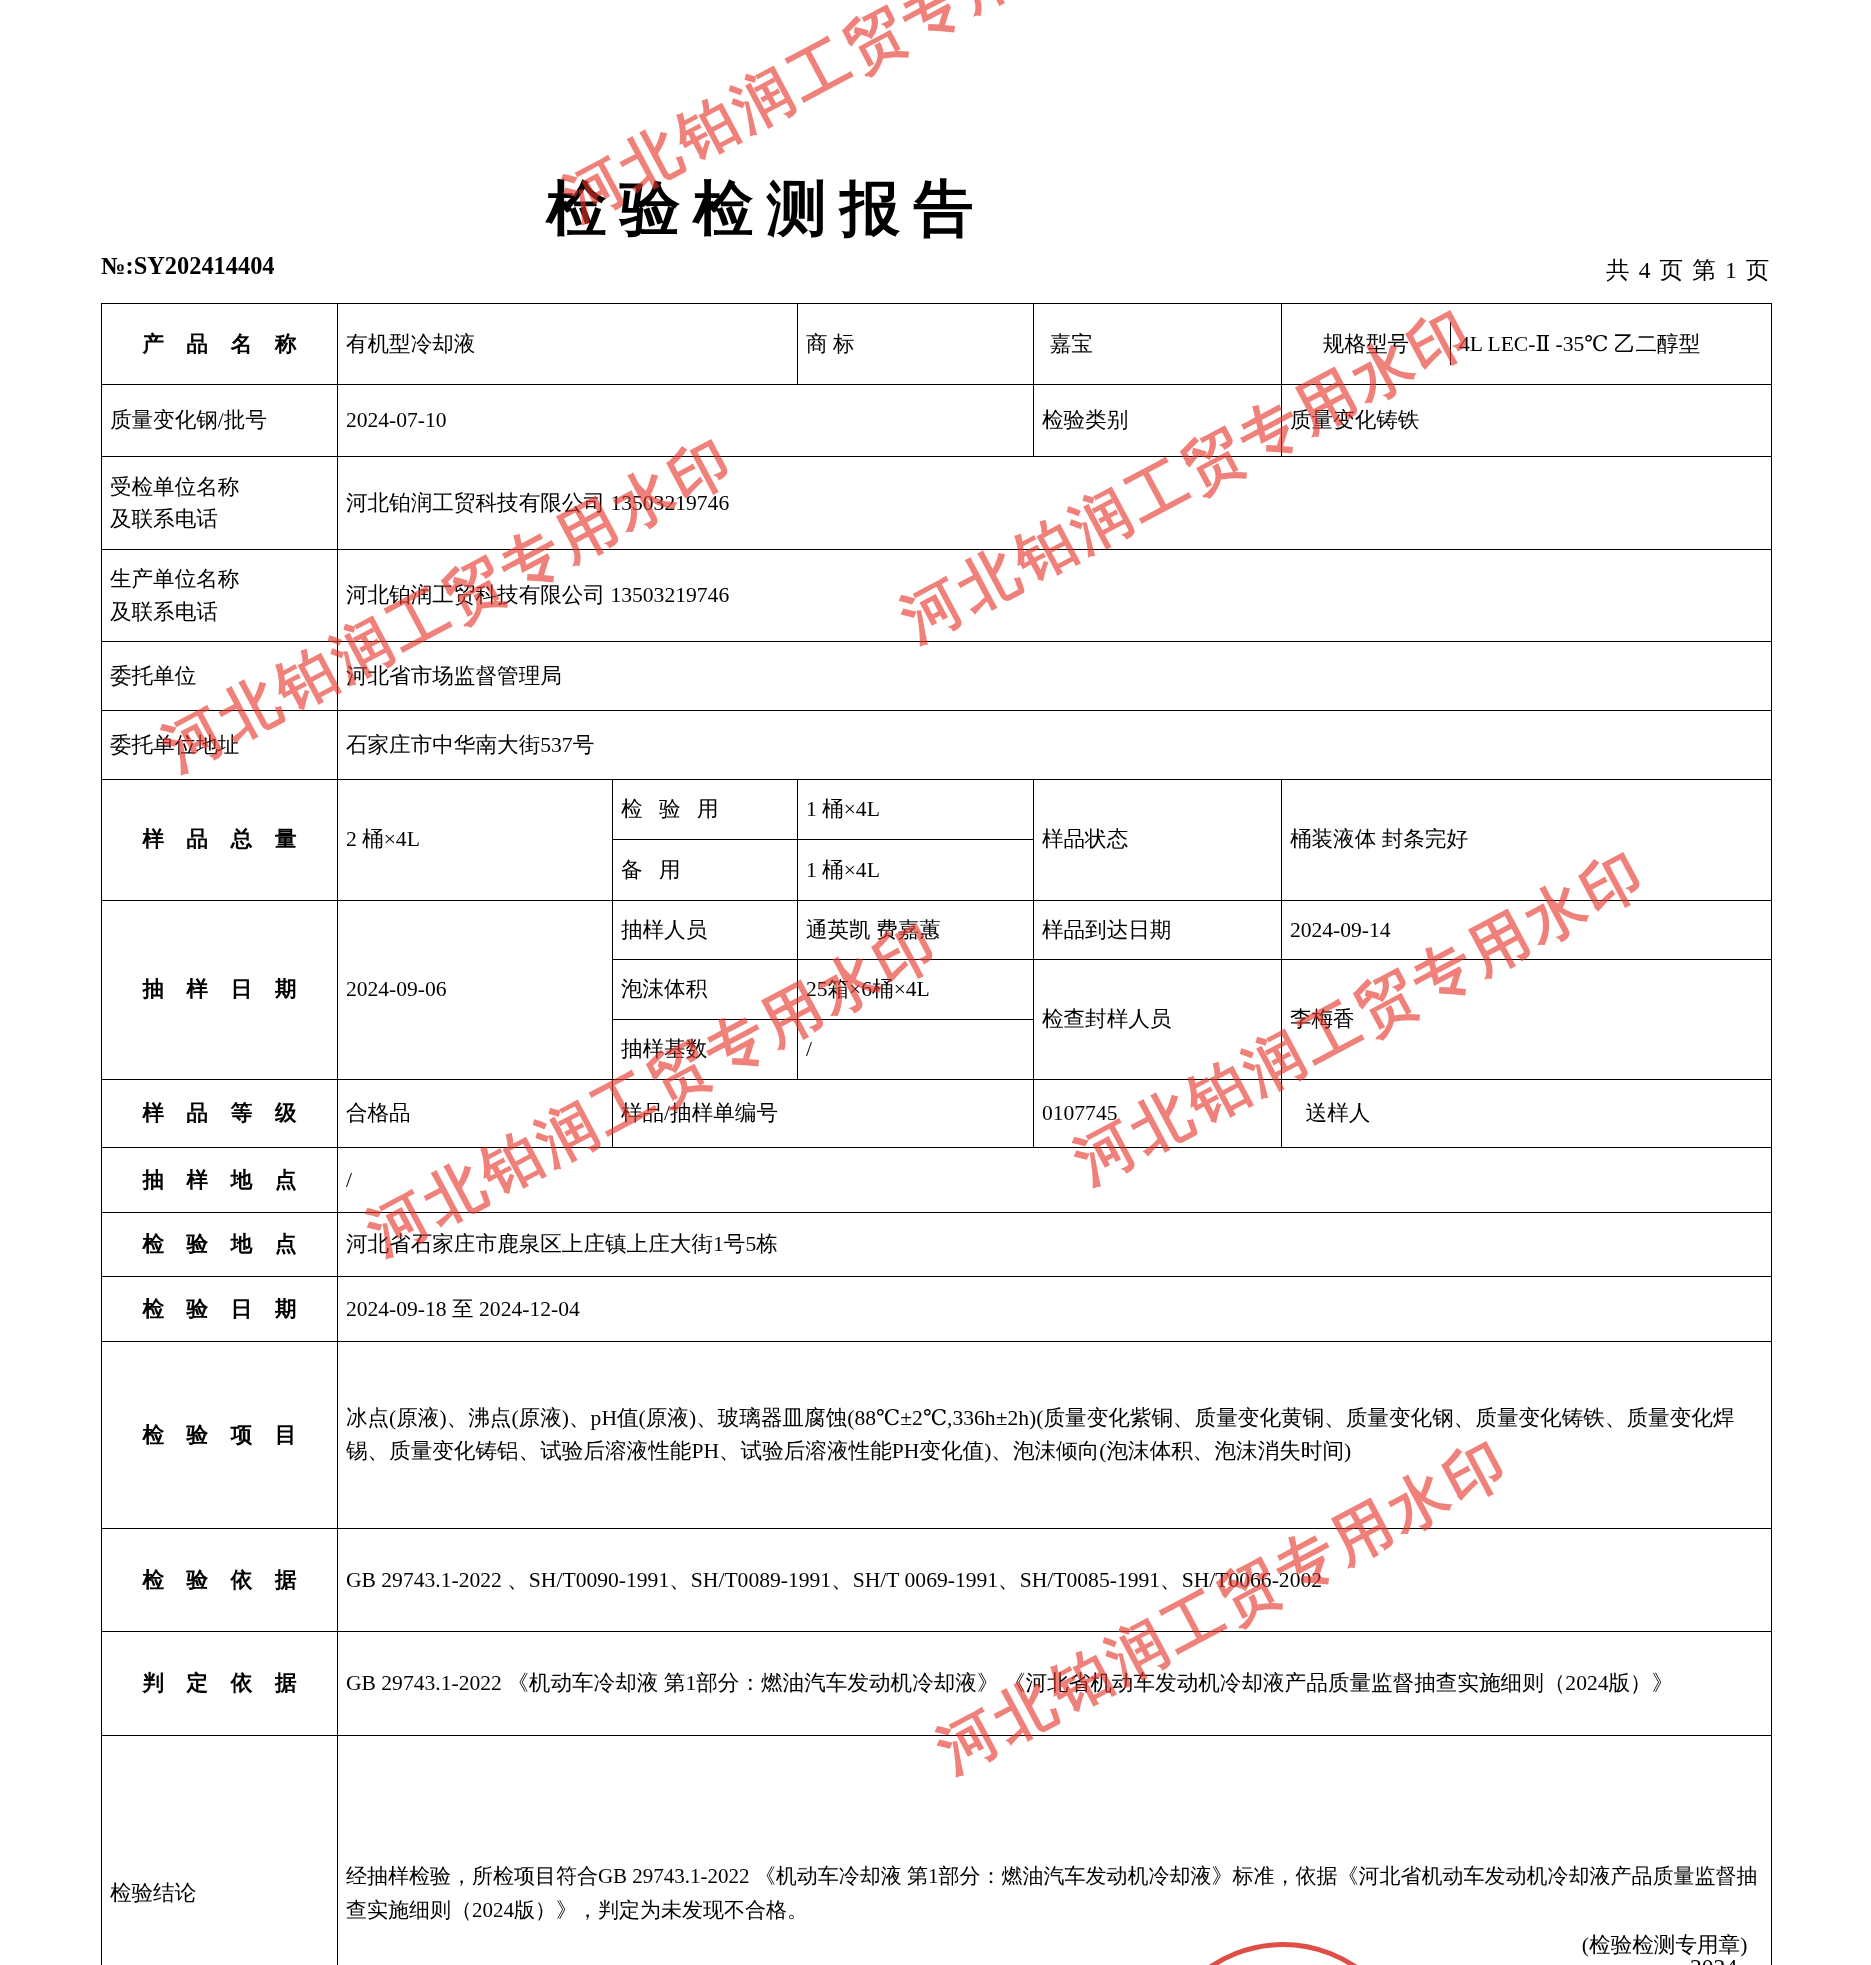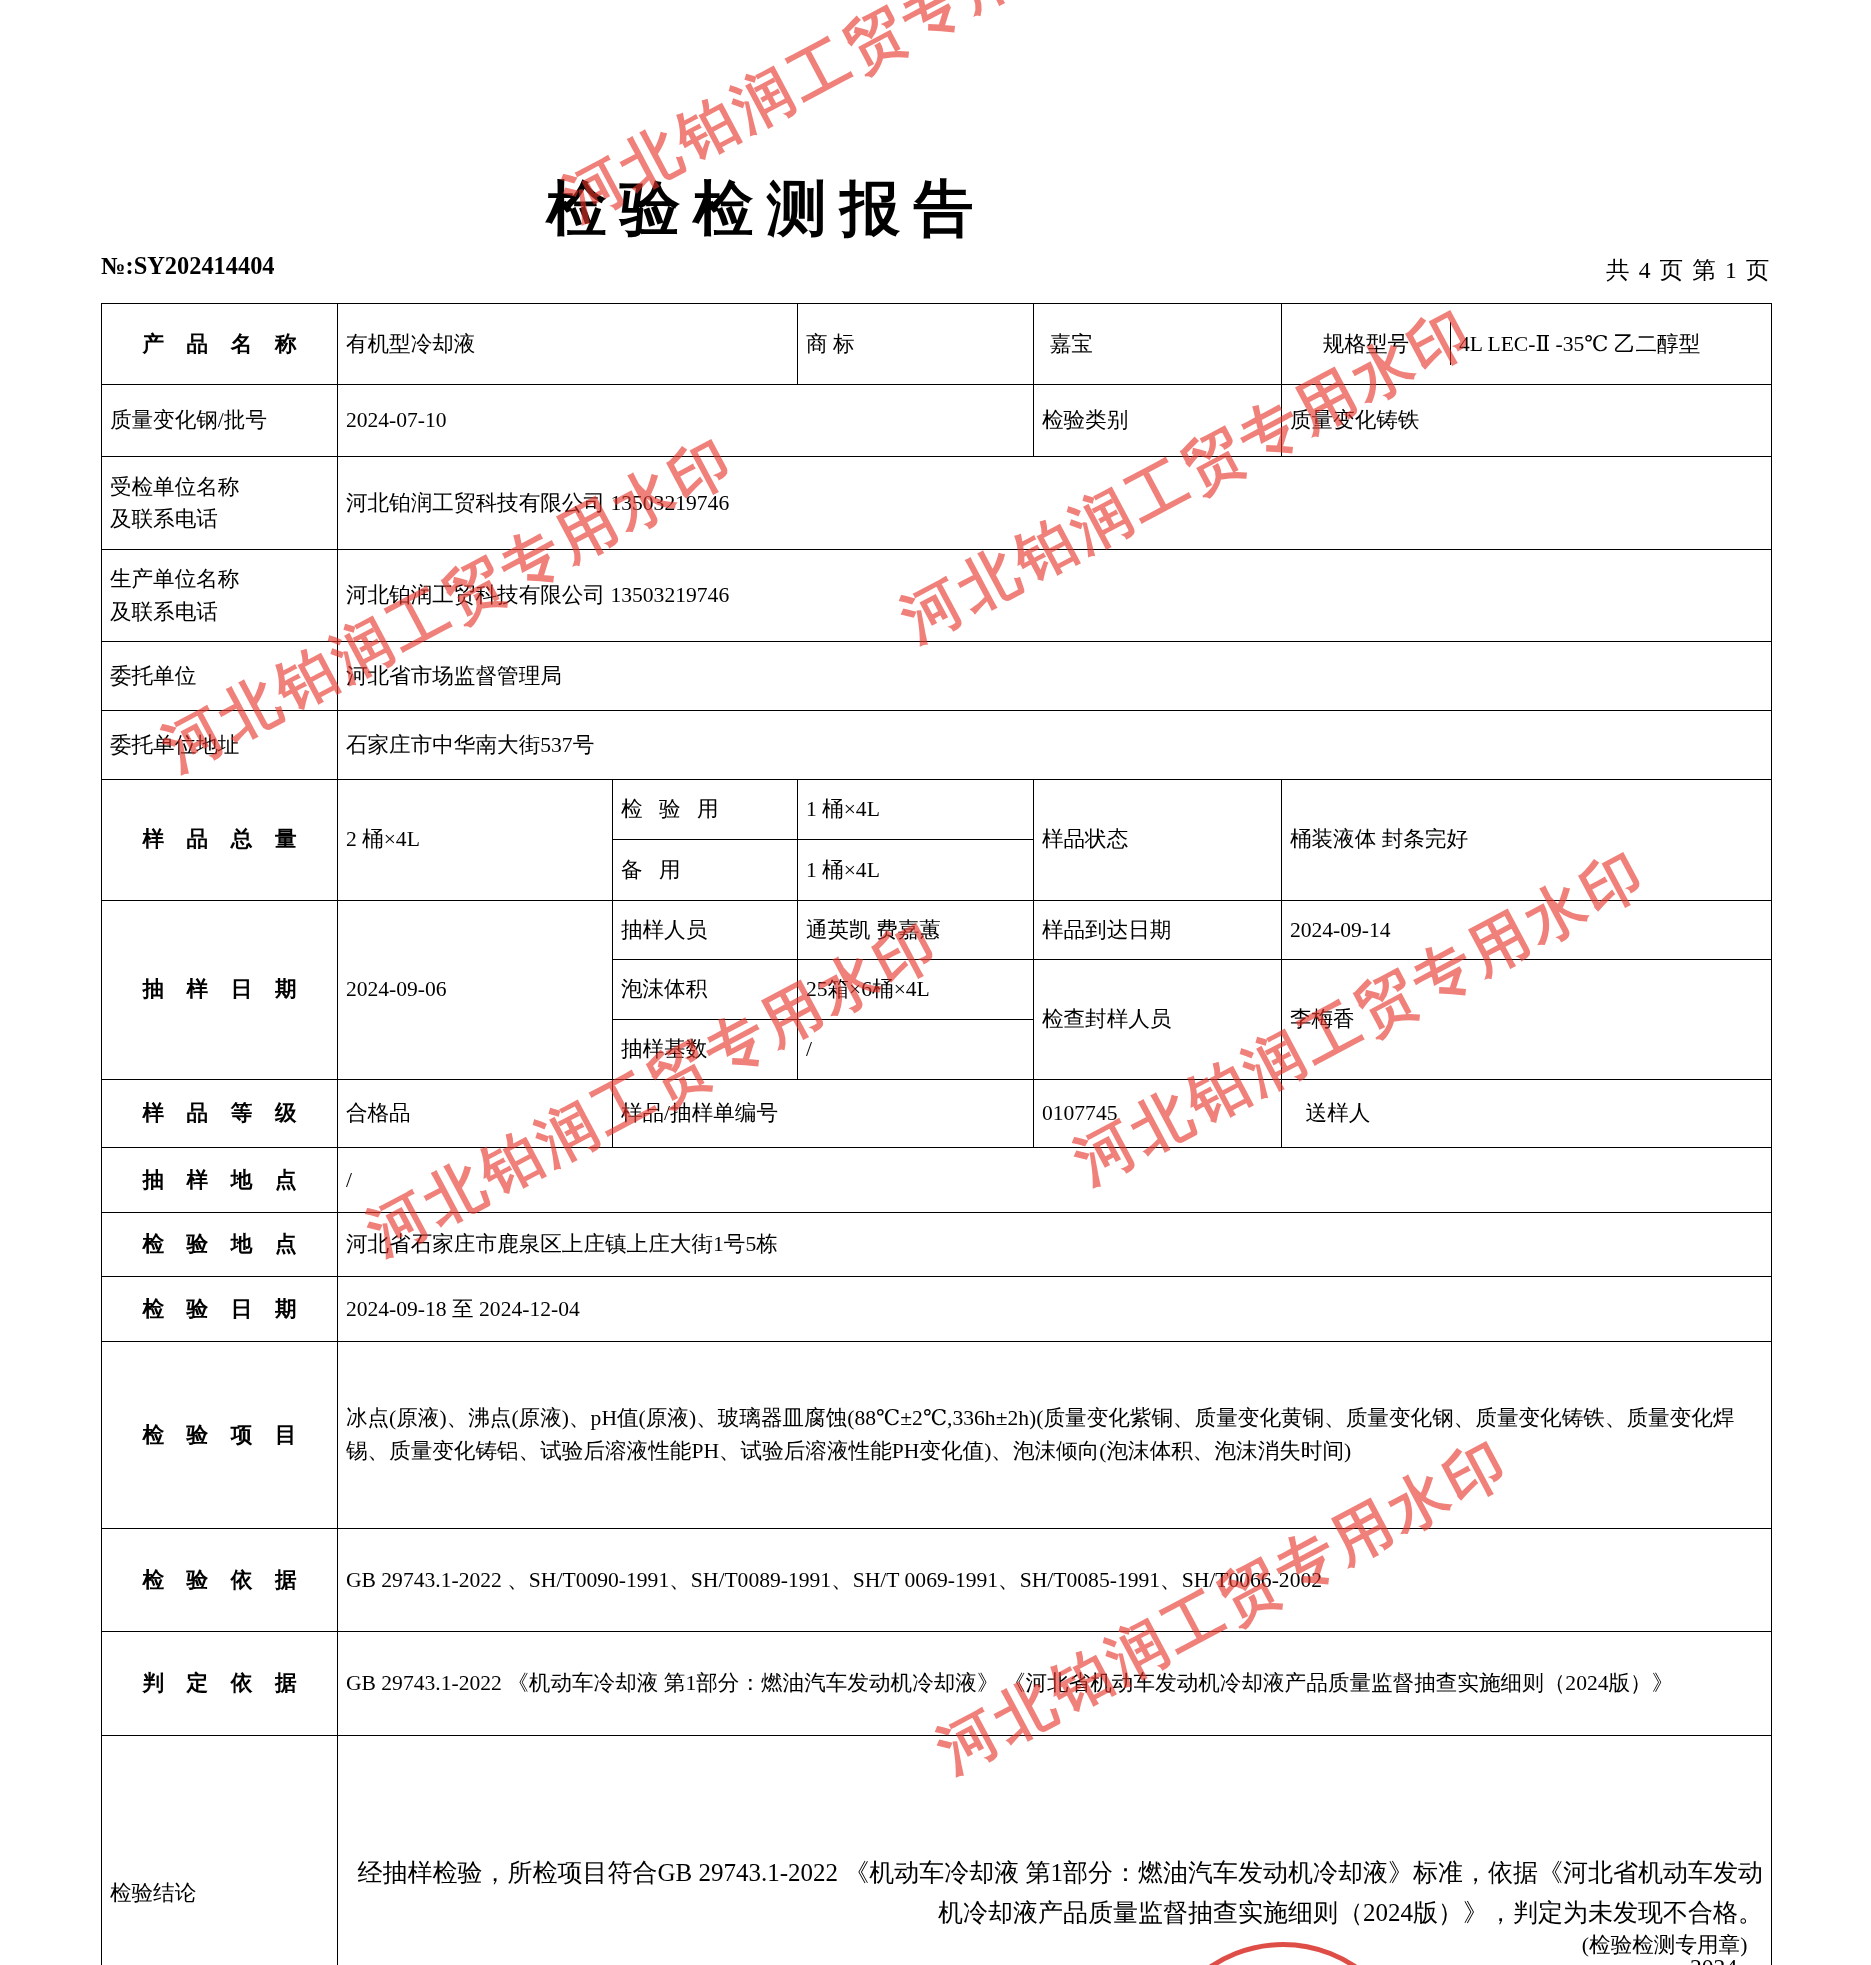--- a/index.html
+++ b/index.html
@@ -90,24 +90,23 @@
   .blk { line-height: 1.52; }
 
   
   td.concl {
     height: 303px;
     vertical-align: top;
     padding-top: 17.3px;
     position: relative;
   }
   .concl-text {
-    font-size: 25px;
+    font-size: 21px;
     line-height: 1.62;
     text-indent: 0;
-    text-align: right;
   }
   .stamp-note {
     position: absolute;
     right: 23.6px;
     bottom: 90px;
     font-size: 21.6px;
   }
   .sign-date-val {
     position: absolute;
     left: 1352px;

